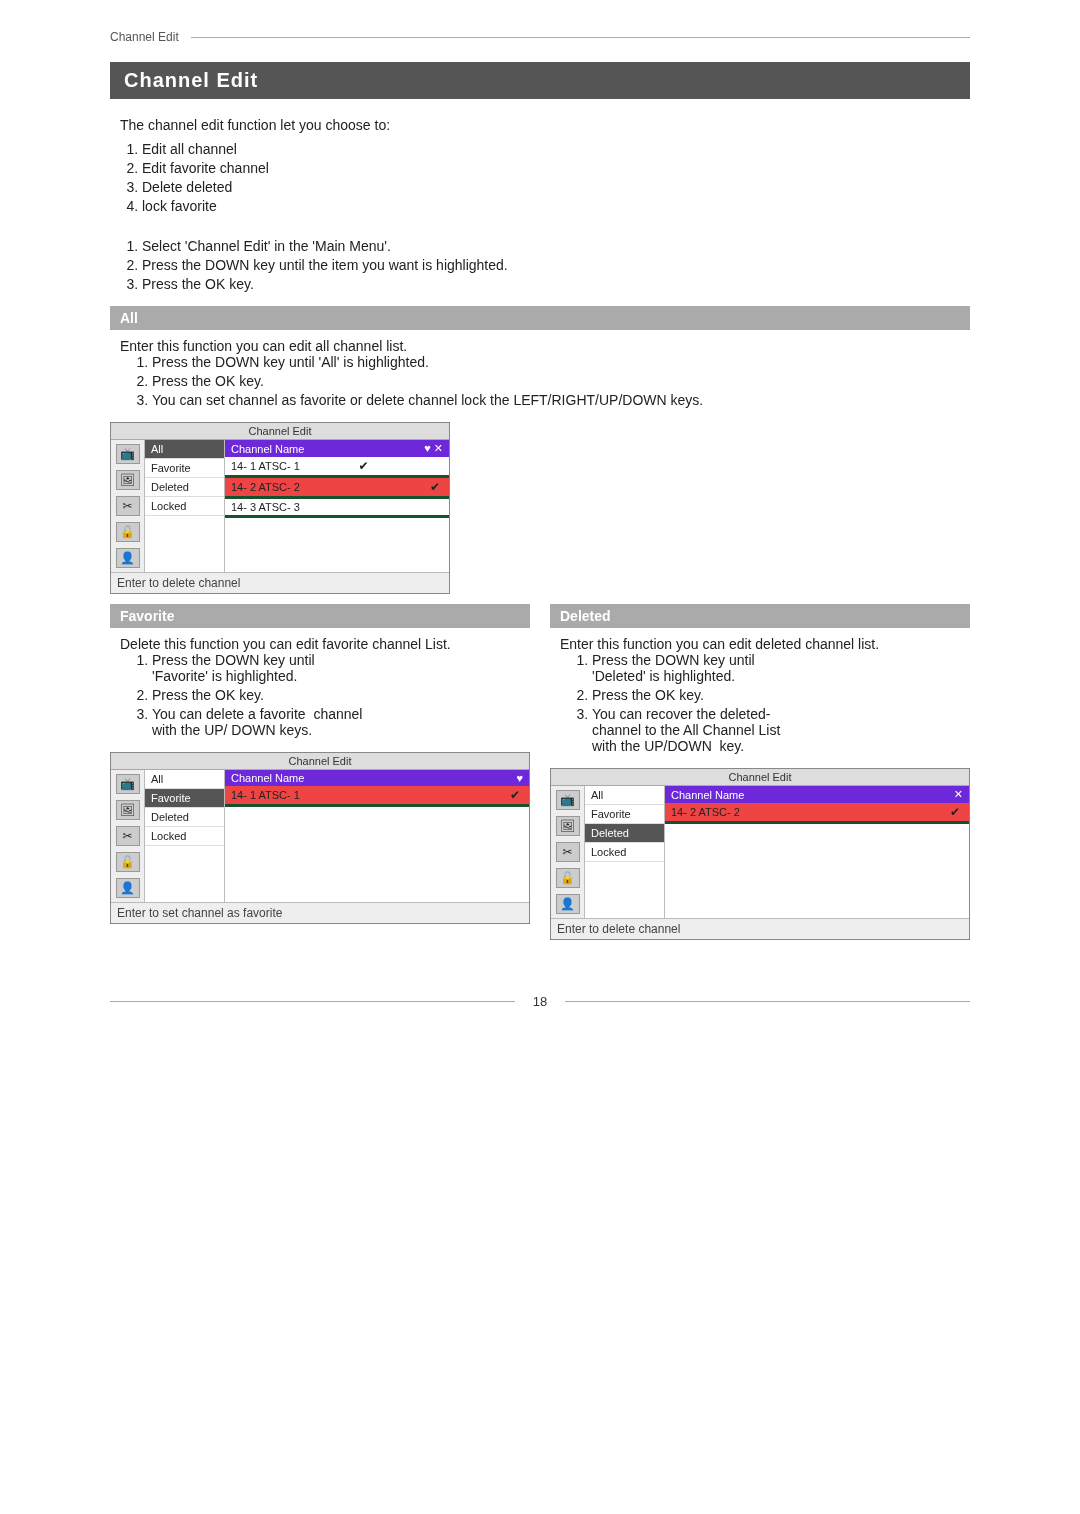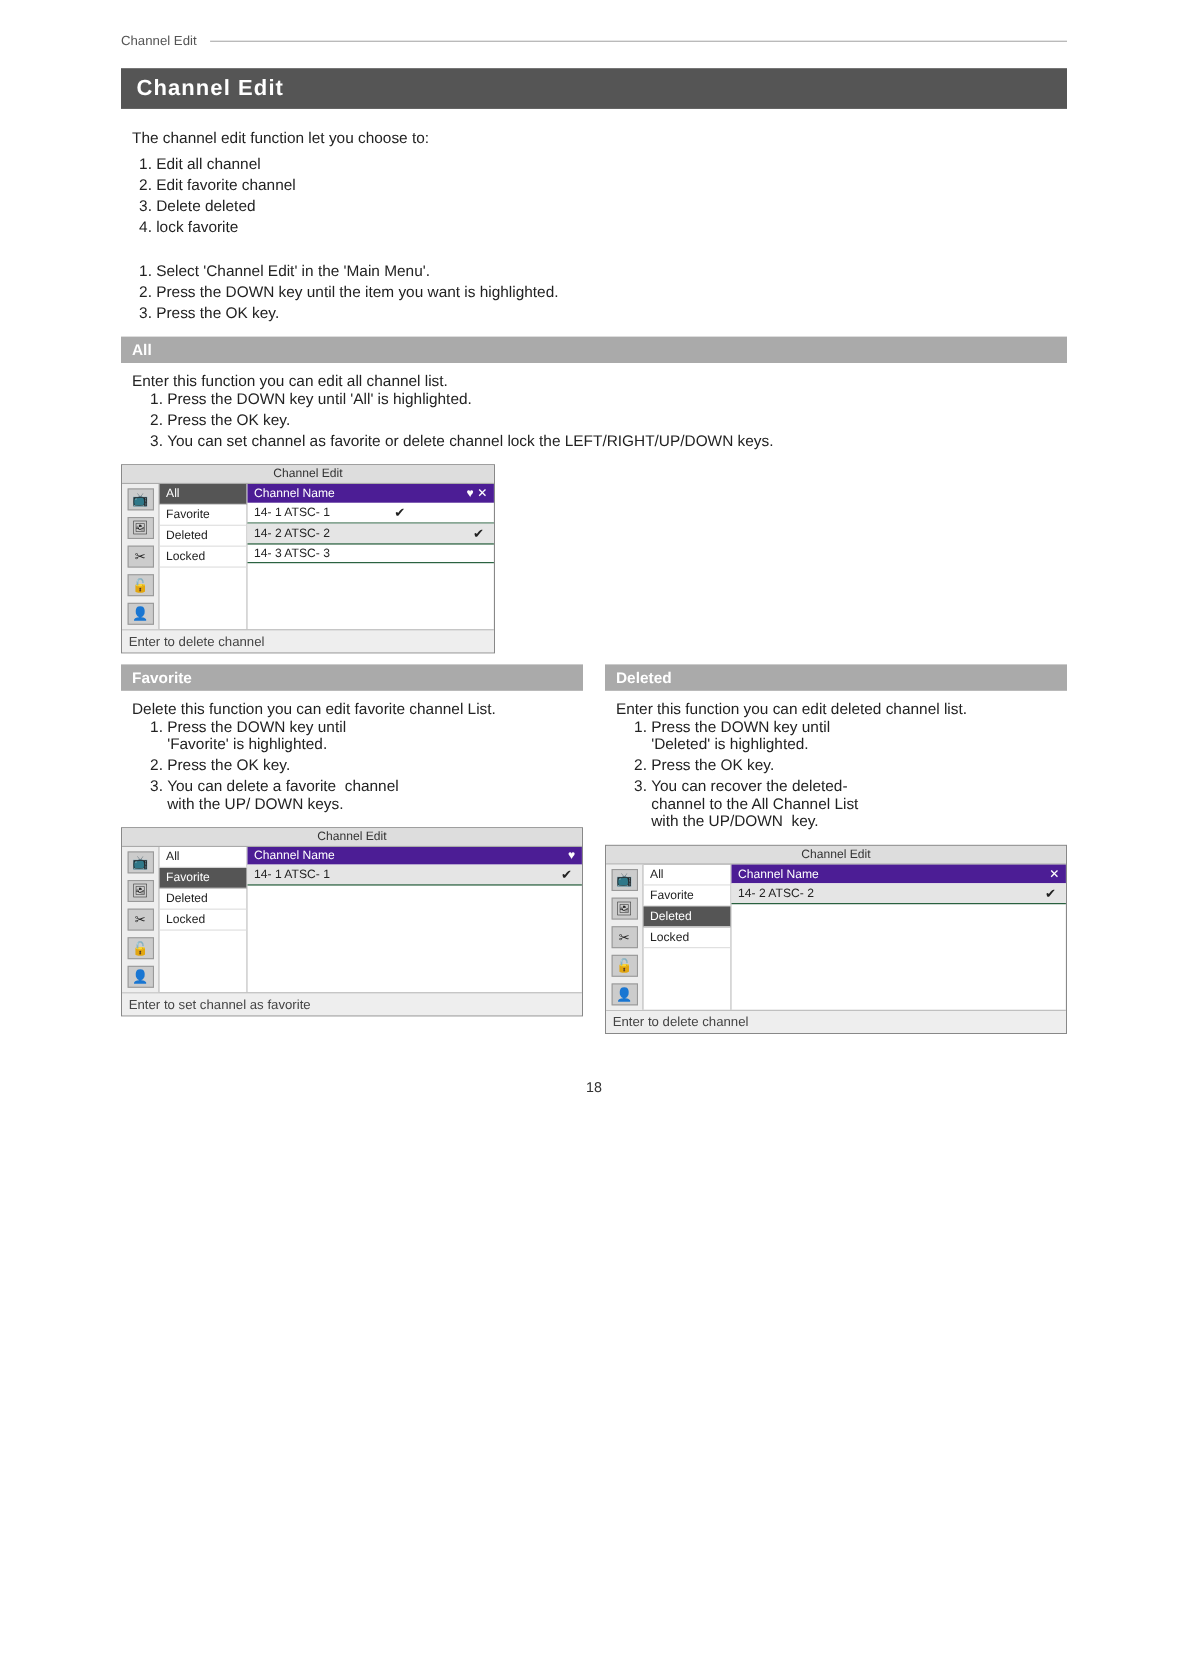--- a/index.html
+++ b/index.html
@@ -127,57 +127,56 @@
     }
     .ce-menu-item.active {
       background: #555;
       color: #fff;
     }
     .ce-channels {
       flex: 1;
       padding: 0;
     }
     .ce-channel-header {
-      background: #4c1d95;
+      background: #6d28d9;
       color: #fff;
       display: flex;
       justify-content: space-between;
       align-items: center;
       padding: 2px 6px;
       font-size: 11px;
     }
     .ce-channel-row {
       display: flex;
       justify-content: space-between;
       align-items: center;
       padding: 2px 6px;
-      border-bottom: 1px solid #14532d;
+      border-bottom: 3px solid #14532d;
       font-size: 11px;
     }
     .ce-channel-row.highlighted {
-      background: #e5e5e5;
+      background: #ef4444;
       gap: 36px;
     }
     .ce-channel-row .check-col {
       width: 16px;
       text-align: center;
       font-size: 12px;
     }
     .ce-footer {
       background: #eee;
       border-top: 1px solid #bbb;
       padding: 3px 6px;
       font-size: 12px;
       color: #444;
     }
     .bottom-rule-area {
       display: flex;
       align-items: center;
-      margin-top: 34px;
-      flex-direction: column;
+      margin-top: 48px;
     }
     .bottom-rule {
       flex: 1;
       border: none;
       border-top: 1px solid #aaa;
     }
     .page-number {
       margin: 0 18px;
       font-size: 13px;
       color: #333;

